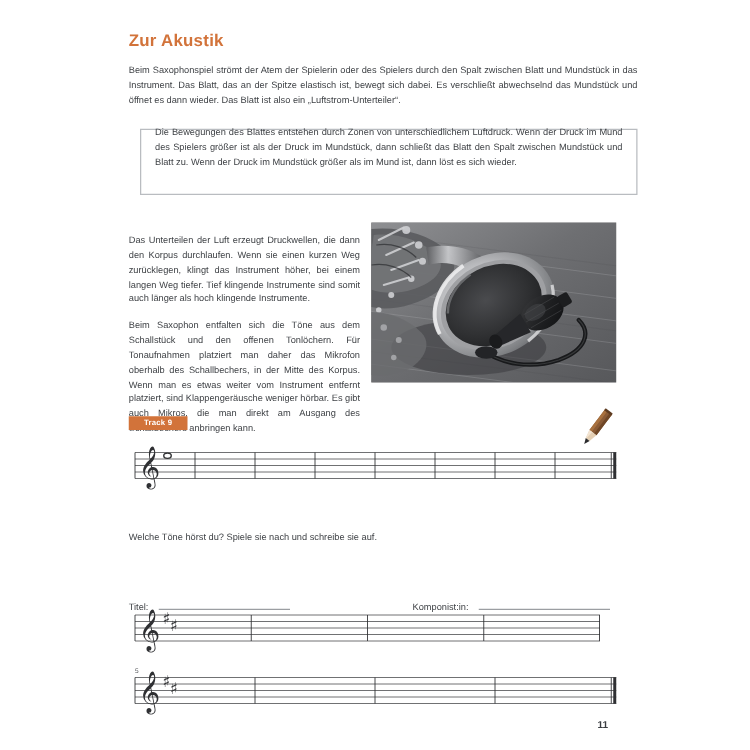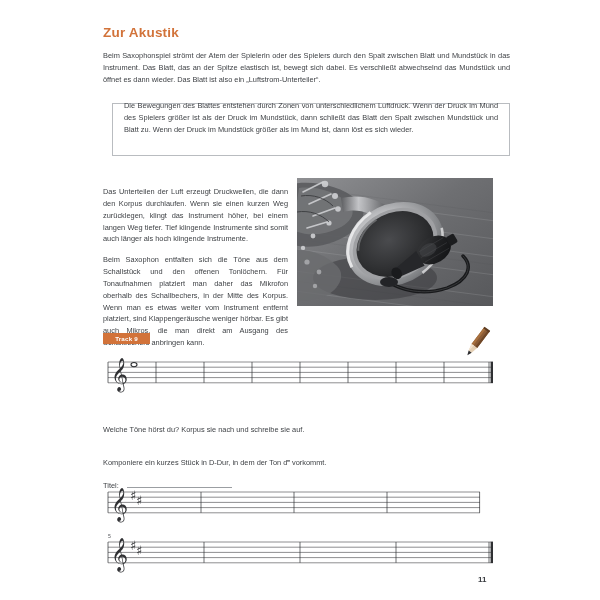--- a/index.html
+++ b/index.html
@@ -389,25 +389,28 @@
       <line x1="489" y1="542" x2="489" y2="562.8" stroke="#2f3033" stroke-width="0.7"></line>
       <rect x="490.6" y="541.8" width="2.4" height="21.2" fill="#2f3033"></rect>
       <text x="111" y="563.5" font-family="DejaVu Sans, sans-serif" font-size="29" fill="#2f3033">𝄞</text>
       <text x="130" y="549.5" font-family="DejaVu Sans, sans-serif" font-size="13" fill="#2f3033">♯</text>
       <text x="136" y="555" font-family="DejaVu Sans, sans-serif" font-size="13" fill="#2f3033">♯</text>
 
       <text x="108" y="538" font-family="Liberation Sans, sans-serif" font-size="5.2" fill="#55575b">5</text>
     </svg>
   </div>
 
-  <div class="prompt prompt-1">Welche Töne hörst du? Korpus sie nach und schreibe sie auf.</div>
-
-  <div class="prompt prompt-2">Komponiere ein kurzes Stück in D-Dur, in dem der Ton d‴ vorkommt.</div>
+  <div class="prompt prompt-1">Welche Töne hörst du? Spiele sie nach und schreibe sie auf.</div>
+
 
   <div class="field-row field-title">
     <span class="field-label">Titel:</span>
     <span class="field-rule" style="width:105px; margin-left:6px;"></span>
   </div>
 
+  <div class="field-row field-composer">
+    <span class="field-label">Komponist:in:</span>
+    <span class="field-rule" style="width:105px; margin-left:6px;"></span>
+  </div>
 
   <div class="page-number">11</div>
 
 </div>
 
 </body></html>

